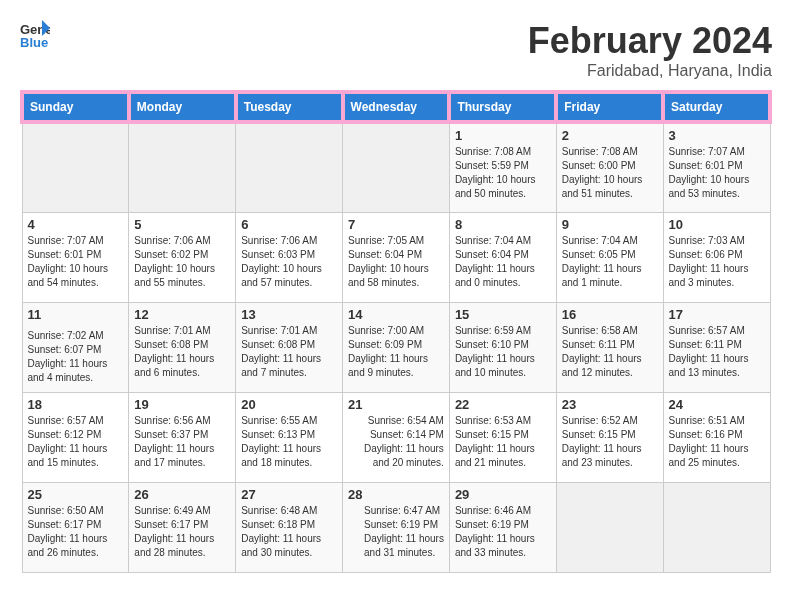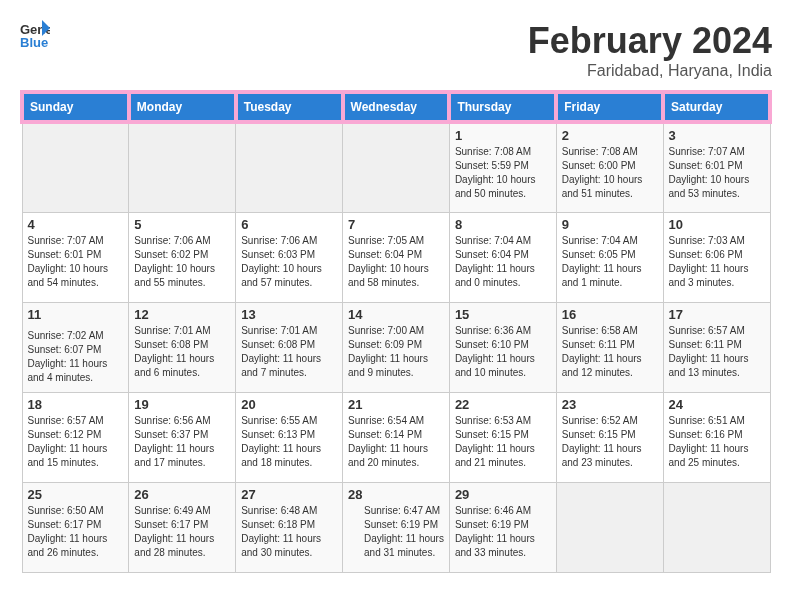--- a/index.html
+++ b/index.html
@@ -213,21 +213,21 @@
         </td>
         <td>
           <span class="day-num">14</span>
           <div class="day-info" style="white-space: pre-line;">Sunrise: 7:00 AM
 Sunset: 6:09 PM
 Daylight: 11 hours
 and 9 minutes.</div>
         </td>
         <td>
           <span class="day-num">15</span>
-          <div class="day-info" style="white-space: pre-line;">Sunrise: 6:36 AM
+          <div class="day-info" style="white-space: pre-line;">Sunrise: 6:59 AM
 Sunset: 6:10 PM
 Daylight: 11 hours
 and 10 minutes.</div>
         </td>
         <td>
           <span class="day-num">16</span>
           <div class="day-info" style="white-space: pre-line;">Sunrise: 6:58 AM
 Sunset: 6:11 PM
 Daylight: 11 hours
 and 12 minutes.</div>
@@ -257,21 +257,21 @@
         </td>
         <td>
           <span class="day-num">20</span>
           <div class="day-info" style="white-space: pre-line;">Sunrise: 6:55 AM
 Sunset: 6:13 PM
 Daylight: 11 hours
 and 18 minutes.</div>
         </td>
         <td>
           <span class="day-num">21</span>
-          <div class="day-info" style="white-space: pre-line;">Sunrise: 6:54 AM
+          <div class="day-info" style="white-space: pre-line; text-align: right;">Sunrise: 6:54 AM
 Sunset: 6:14 PM
 Daylight: 11 hours
 and 20 minutes.</div>
         </td>
         <td>
           <span class="day-num">22</span>
           <div class="day-info" style="white-space: pre-line;">Sunrise: 6:53 AM
 Sunset: 6:15 PM
 Daylight: 11 hours
 and 21 minutes.</div>

